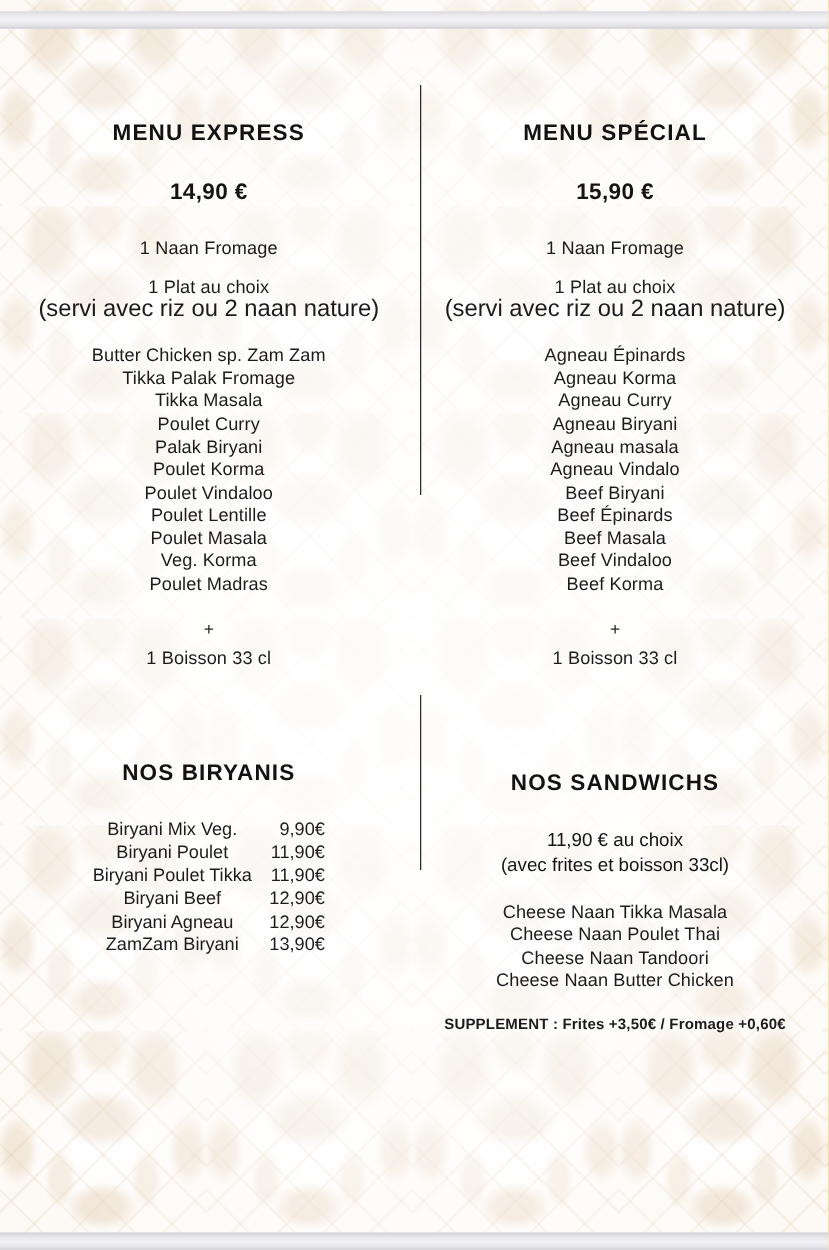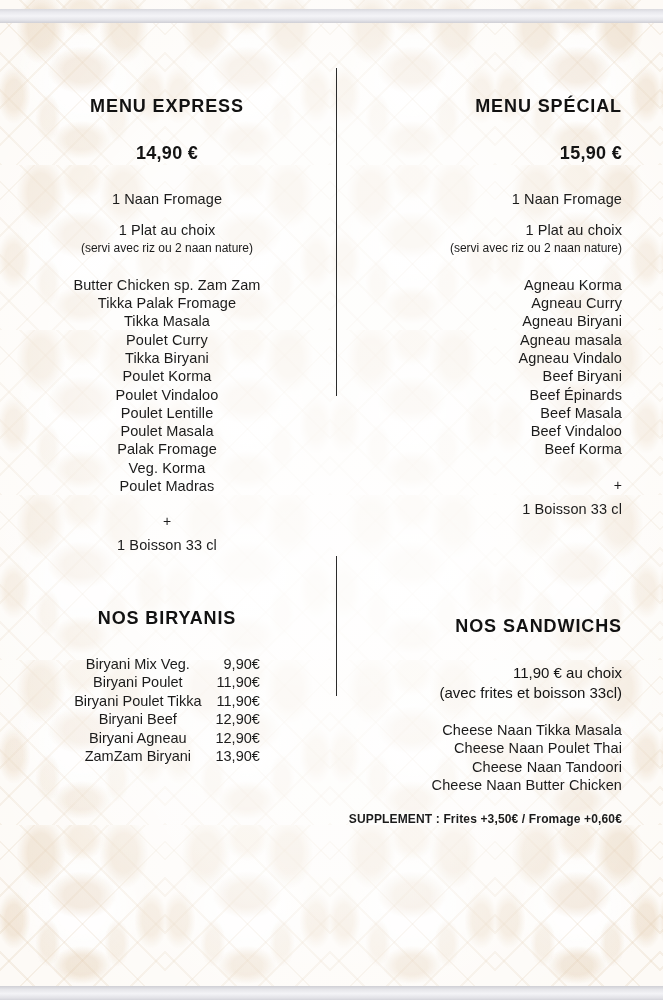--- a/index.html
+++ b/index.html
@@ -82,21 +82,21 @@
   .divider-top    { left: 336px; top: 68px;  height: 328px; }
   .divider-bottom { left: 336px; top: 556px; height: 140px; }
 
   
   .col {
     position: absolute;
     text-align: center;
     color: #1b1b1b;
   }
   .col-left  { left: 22px;  width: 290px; }
-  .col-right { left: 332px; width: 290px; text-align: right; }
+  .col-right { left: 347px; width: 290px; }
 
   .section-title {
     font-size: 18px;
     font-weight: 700;
     letter-spacing: .9px;
     color: #121212;
     margin: 0;
   }
   .price-big {
     font-size: 18px;
@@ -105,21 +105,21 @@
     color: #141414;
   }
   .line {
     font-size: 14.5px;
     font-weight: 400;
     color: #1b1b1b;
     line-height: 18.6px;
     letter-spacing: .1px;
   }
   .line-sub {
-    font-size: 12px;
+    font-size: 19px;
     color: #1b1b1b;
     line-height: 18.6px;
   }
   .plus {
     font-size: 14px;
     color: #1b1b1b;
   }
   .dish-list .line { line-height: 18.3px; }
 
   .gap-lg { height: 26px; }
@@ -177,46 +177,46 @@
     <div class="line">1 Naan Fromage</div>
     <div class="gap-sm"></div>
     <div class="line">1 Plat au choix</div>
     <div class="line-sub">(servi avec riz ou 2 naan nature)</div>
     <div class="gap-md"></div>
     <div class="dish-list">
       <div class="line">Butter Chicken sp. Zam Zam</div>
       <div class="line">Tikka Palak Fromage</div>
       <div class="line">Tikka Masala</div>
       <div class="line">Poulet Curry</div>
-      <div class="line">Tikka Biryani</div>
+      <div class="line">Palak Biryani</div>
       <div class="line">Poulet Korma</div>
       <div class="line">Poulet Vindaloo</div>
       <div class="line">Poulet Lentille</div>
       <div class="line">Poulet Masala</div>
-      <div class="line">Palak Fromage</div>
       <div class="line">Veg. Korma</div>
       <div class="line">Poulet Madras</div>
     </div>
     <div class="gap-md"></div>
     <div class="plus">+</div>
     <div class="gap-xs"></div>
     <div class="line">1 Boisson 33 cl</div>
   </div>
 
   <div class="col col-right" style="top: 96px;">
     <div class="section-title">MENU SPÉCIAL</div>
     <div class="gap-lg"></div>
     <div class="price-big">15,90 €</div>
     <div class="gap-lg"></div>
     <div class="line">1 Naan Fromage</div>
     <div class="gap-sm"></div>
     <div class="line">1 Plat au choix</div>
     <div class="line-sub">(servi avec riz ou 2 naan nature)</div>
     <div class="gap-md"></div>
     <div class="dish-list">
+      <div class="line">Agneau Épinards</div>
       <div class="line">Agneau Korma</div>
       <div class="line">Agneau Curry</div>
       <div class="line">Agneau Biryani</div>
       <div class="line">Agneau masala</div>
       <div class="line">Agneau Vindalo</div>
       <div class="line">Beef Biryani</div>
       <div class="line">Beef Épinards</div>
       <div class="line">Beef Masala</div>
       <div class="line">Beef Vindaloo</div>
       <div class="line">Beef Korma</div>

